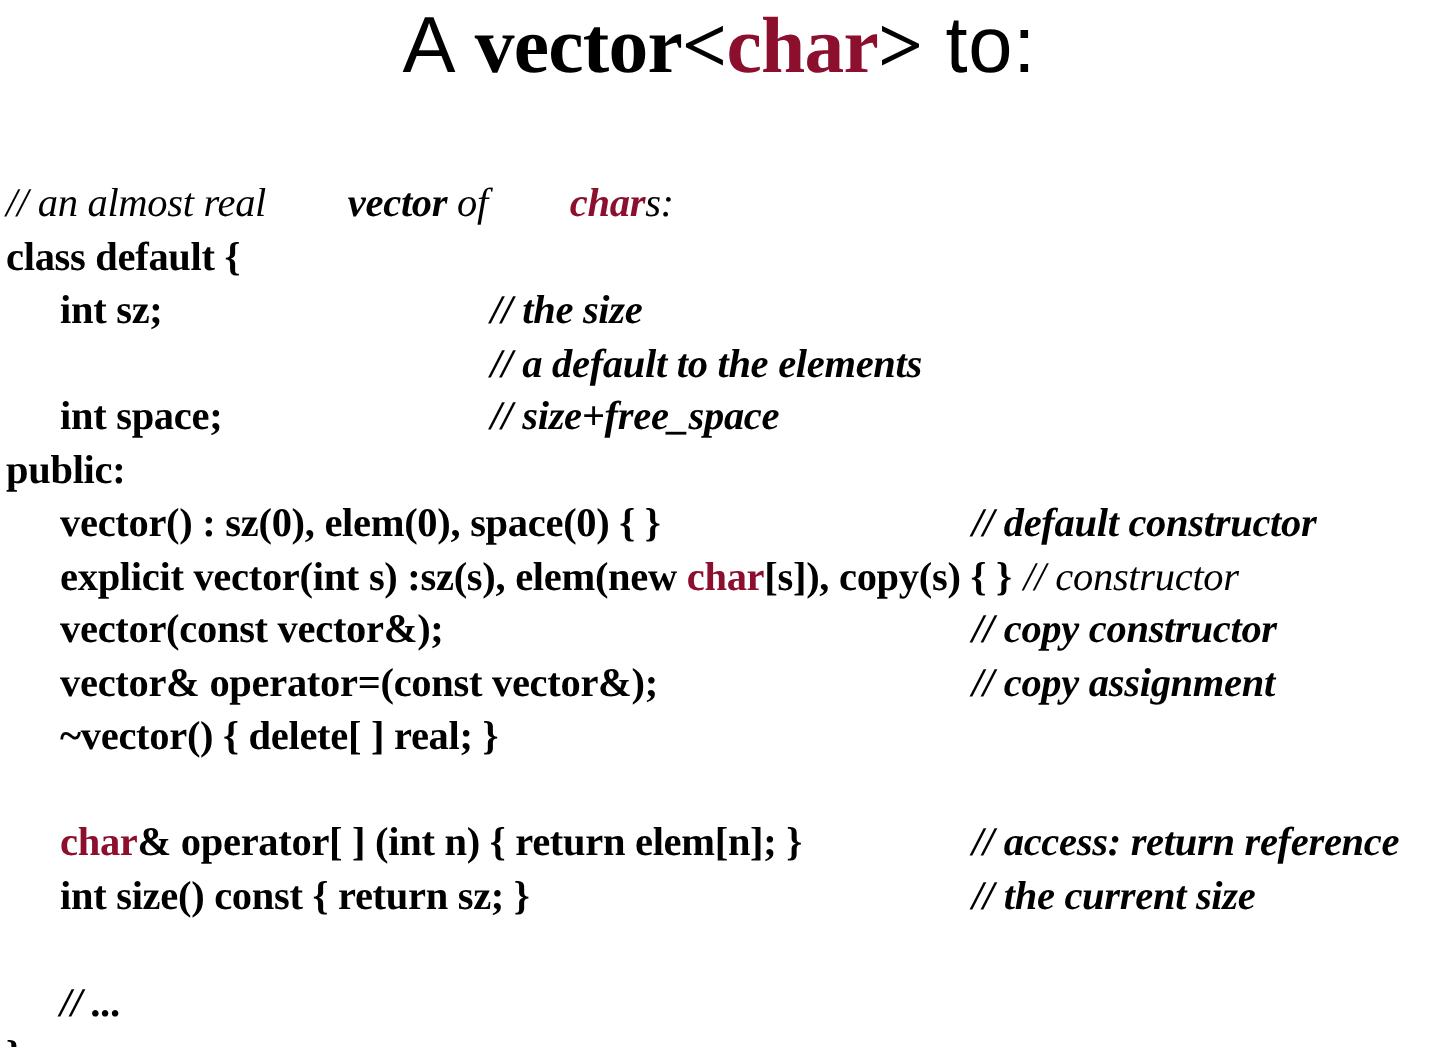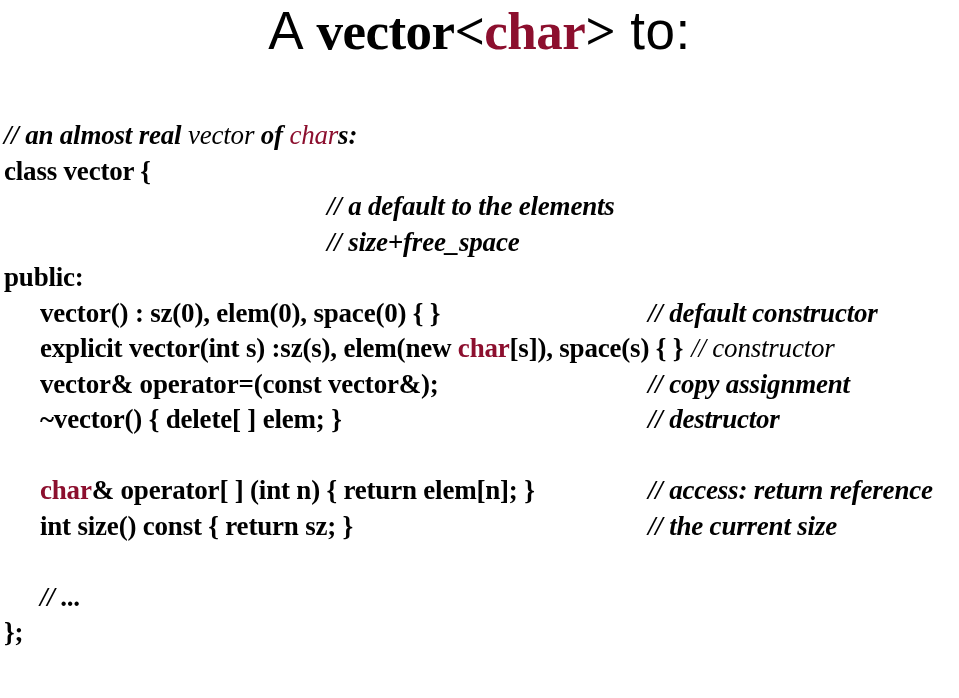--- a/index.html
+++ b/index.html
@@ -80,72 +80,81 @@
   .comment {
     font-family: "Liberation Serif", "DejaVu Serif", serif;
     font-weight: 700;
     font-style: italic;
     letter-spacing: -0.2px;
   }
   .kw-red {
     color: #8c0f2e;
   }
   .cmt-plain {
-    font-weight: 700;
+    font-weight: 400;
   }
   .cmt-bold {
-    font-weight: 400;
+    font-weight: 700;
+    margin-left: 48px;
   }
 </style>
 </head>
 <body style="background: rgb(255, 255, 255); color: rgb(0, 0, 0);">
 
 <div id="slide-title"><span class="t-sans">A </span><span class="t-code">vector&lt;</span><span class="t-code t-red" style="color: rgb(140, 15, 46);">char</span><span class="t-code">&gt;</span><span class="t-sans"> to:</span></div>
 
 <div id="code-block">
 
   <div class="code-line">
     <span class="code-seg col-0 comment"><span class="cmt-plain">// an almost real </span><span class="cmt-bold">vector</span><span class="cmt-plain"> of </span><span class="cmt-bold kw-red" style="color: rgb(140, 15, 46);">char</span><span class="cmt-plain">s:</span></span>
   </div>
 
   <div class="code-line">
-    <span class="code-seg col-0 code">class vector {</span>
+    <span class="code-seg col-0 code">class default {</span>
   </div>
 
+  <div class="code-line">
+    <span class="code-seg col-1 code">int sz;</span>
+    <span class="code-seg col-c1 comment">// the size</span>
+  </div>
 
   <div class="code-line">
     <span class="code-seg col-c1 comment">// a default to the elements</span>
   </div>
 
   <div class="code-line">
+    <span class="code-seg col-1 code">int space;</span>
     <span class="code-seg col-c1 comment">// size+free_space</span>
   </div>
 
   <div class="code-line">
     <span class="code-seg col-0 code">public:</span>
   </div>
 
   <div class="code-line">
     <span class="code-seg col-1 code">vector() : sz(0), elem(0), space(0) { }</span>
     <span class="code-seg col-c2 comment">// default constructor</span>
   </div>
 
   <div class="code-line">
-    <span class="code-seg col-1 code"><span>explicit vector(int s) :sz(s), elem(new </span><span class="kw-red" style="color: rgb(140, 15, 46);">char</span><span>[s]), space(s) { }</span><span class="comment" style="font-weight:400;padding-left:8px;">// constructor</span></span>
+    <span class="code-seg col-1 code"><span>explicit vector(int s) :sz(s), elem(new </span><span class="kw-red" style="color: rgb(140, 15, 46);">char</span><span>[s]), copy(s) { }</span><span class="comment" style="font-weight:400;padding-left:8px;">// constructor</span></span>
   </div>
 
+  <div class="code-line">
+    <span class="code-seg col-1 code">vector(const vector&amp;);</span>
+    <span class="code-seg col-c2 comment">// copy constructor</span>
+  </div>
 
   <div class="code-line">
     <span class="code-seg col-1 code">vector&amp; operator=(const vector&amp;);</span>
     <span class="code-seg col-c2 comment">// copy assignment</span>
   </div>
 
   <div class="code-line">
-    <span class="code-seg col-1 code">~vector() { delete[ ] elem; }</span>
-    <span class="code-seg col-c2 comment">// destructor</span>
+    <span class="code-seg col-1 code">~vector() { delete[ ] real; }</span>
   </div>
 
   <div class="code-line blank"></div>
 
   <div class="code-line">
     <span class="code-seg col-c2 comment">// access: return reference</span>
     <span class="code-seg col-1 code"><span class="kw-red" style="color: rgb(140, 15, 46);">char</span><span>&amp; operator[ ] (int n) { return elem[n]; }</span></span>
   </div>
 
   <div class="code-line">

